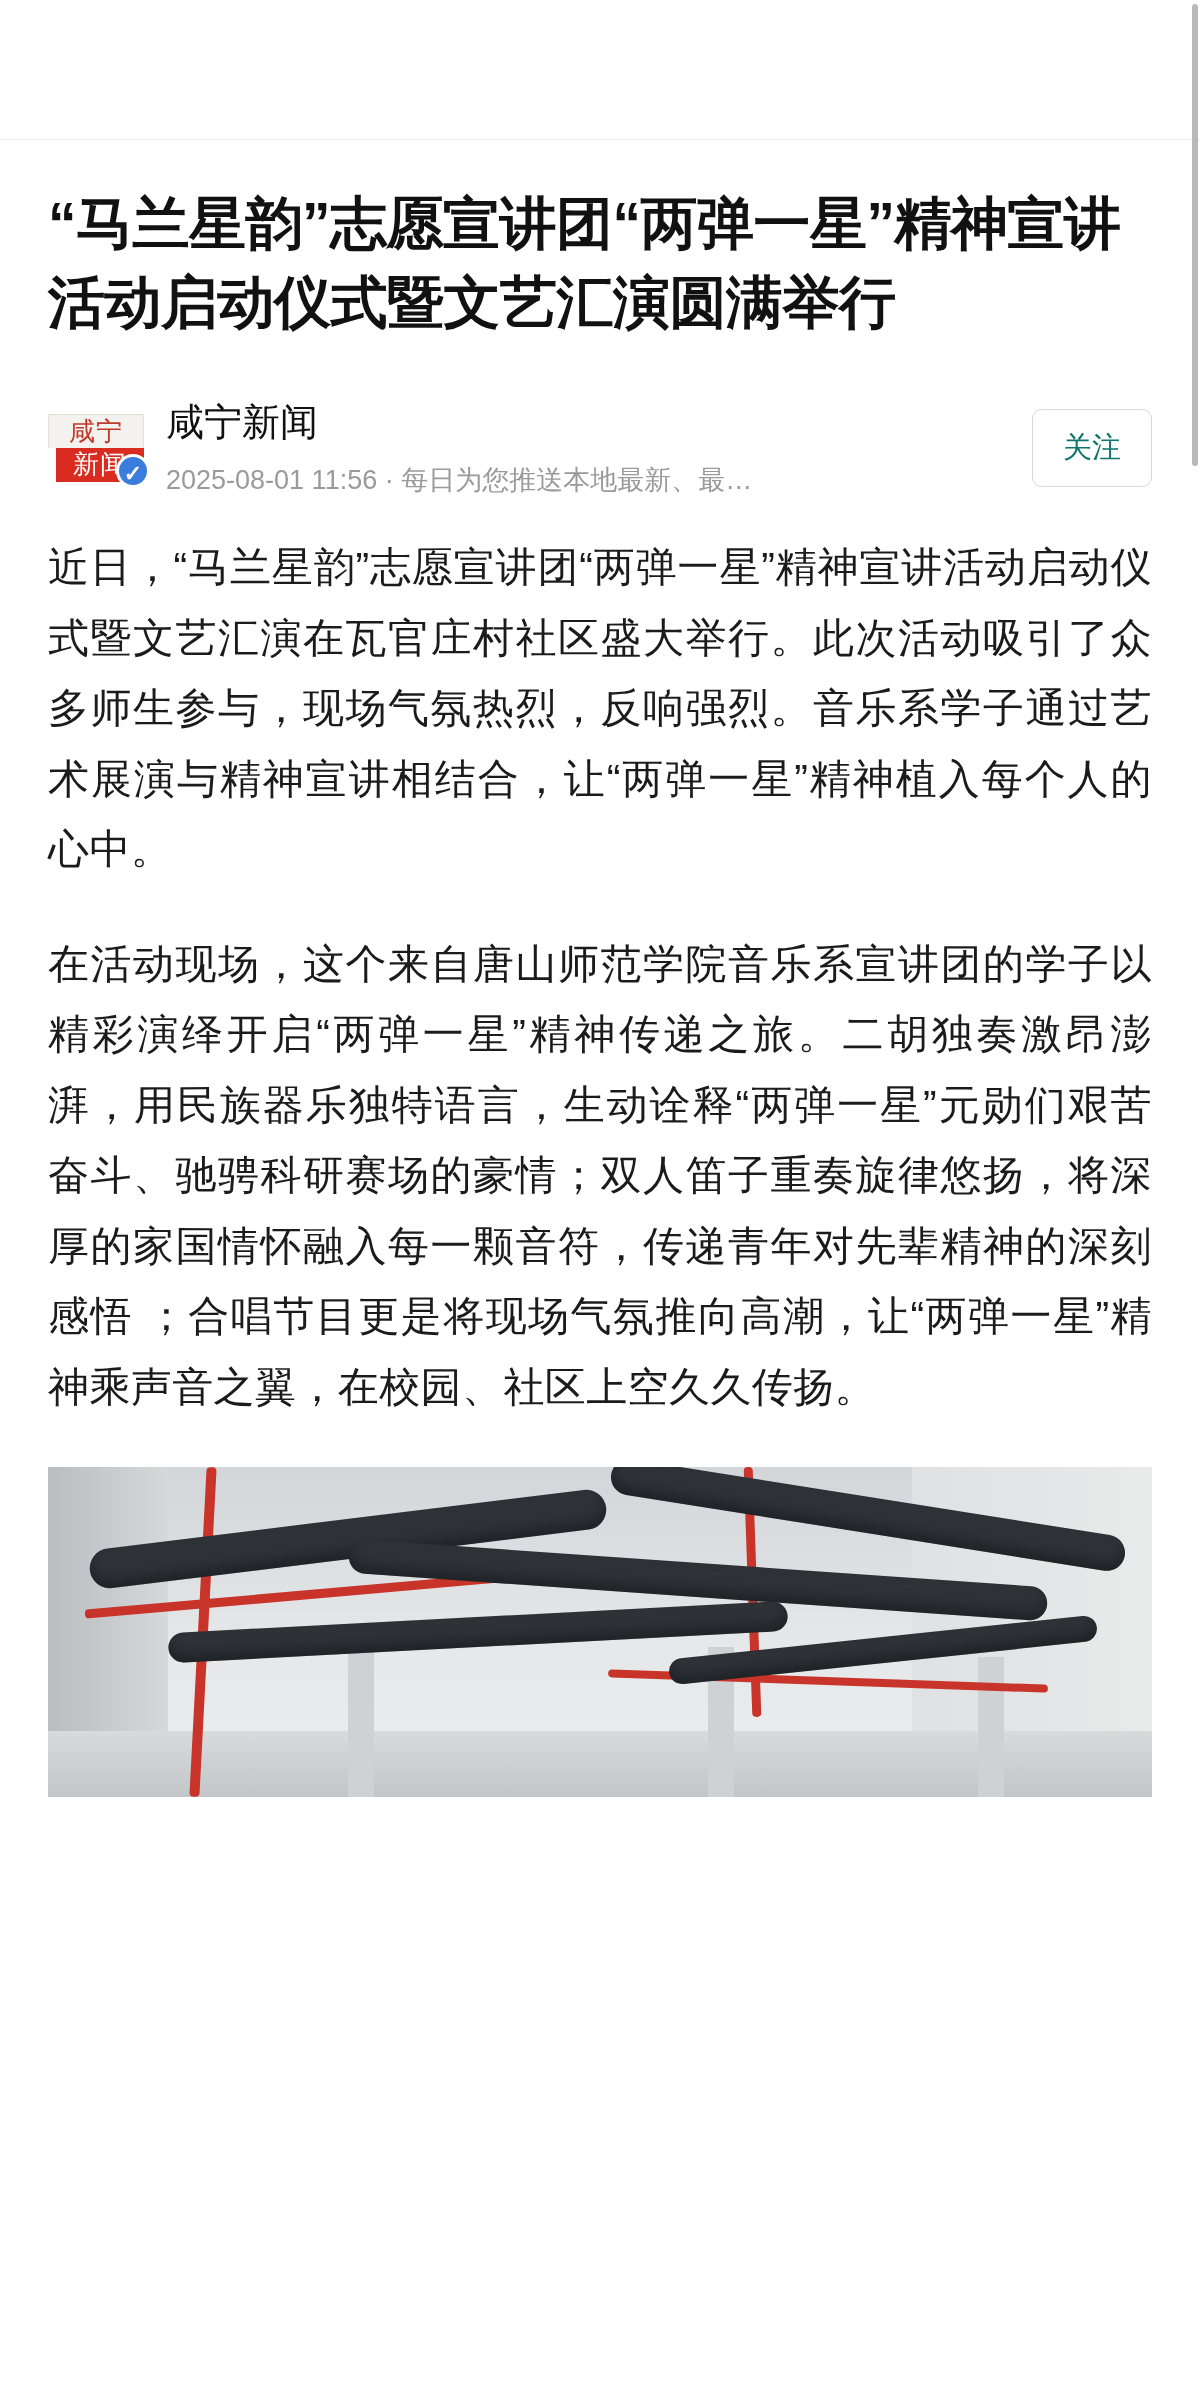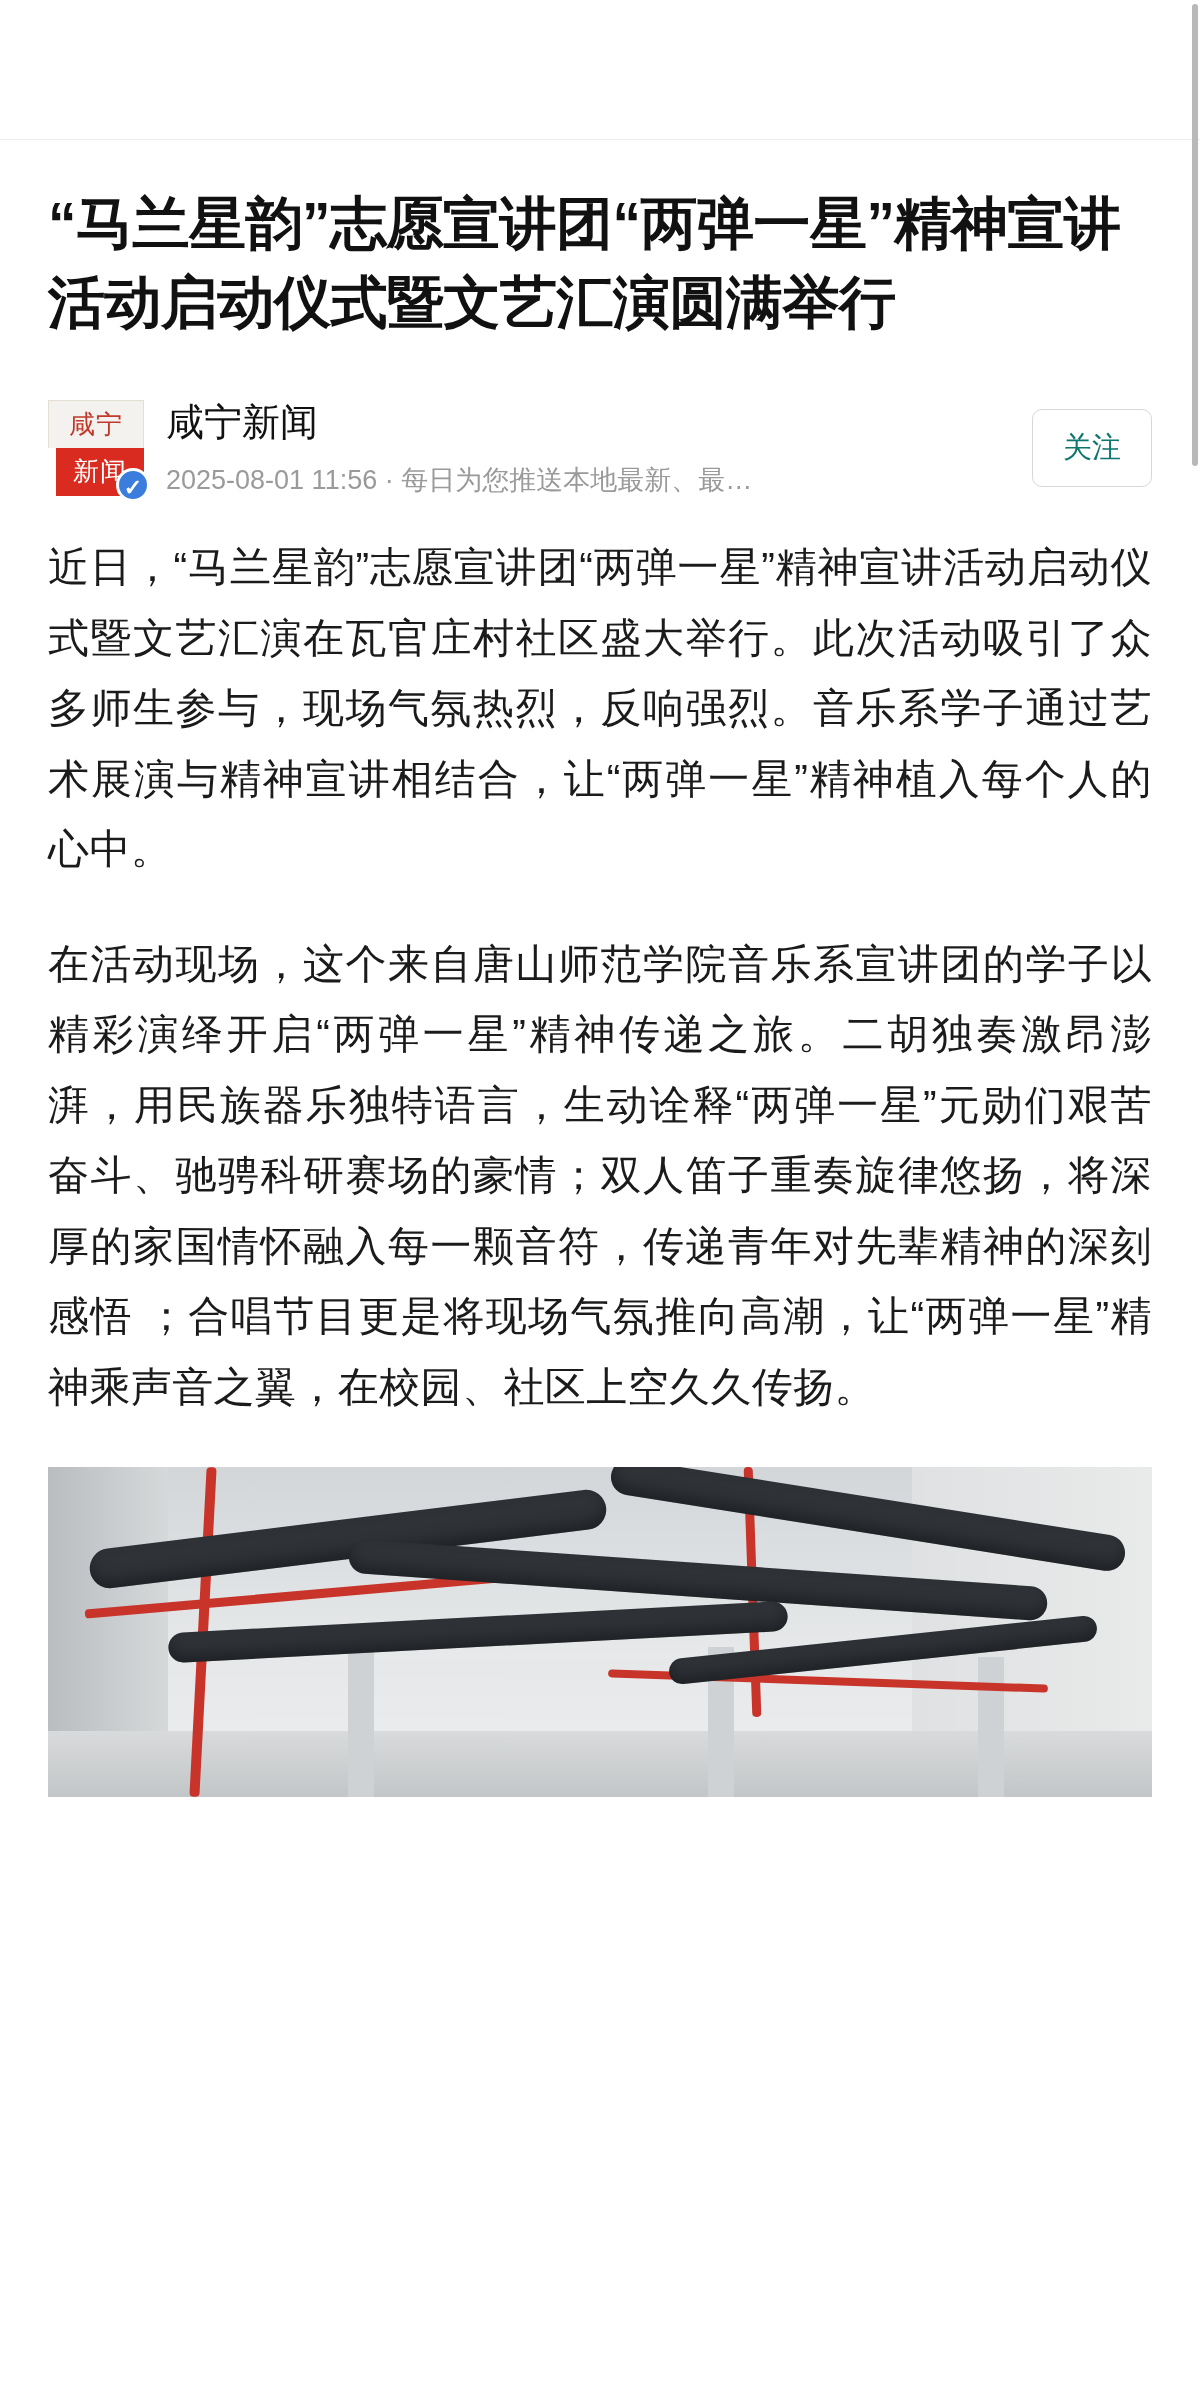--- a/index.html
+++ b/index.html
@@ -91,21 +91,21 @@
     margin: 0 0 56px 0;
     letter-spacing: -0.5px;
   }
   .meta {
     display: flex;
     align-items: center;
     gap: 22px;
     padding-bottom: 34px;
   }
   .avatar {
-    width: 96px; height: 96px;
+    width: 96px; height: 68px;
     flex: none;
     position: relative;
     border-radius: 12px;
     overflow: visible;
     background: #ffffff;
   }
   .avatar .top {
     position: absolute;
     left: 0; top: 0; right: 0; height: 50%;
     background: #f4f2ee;

